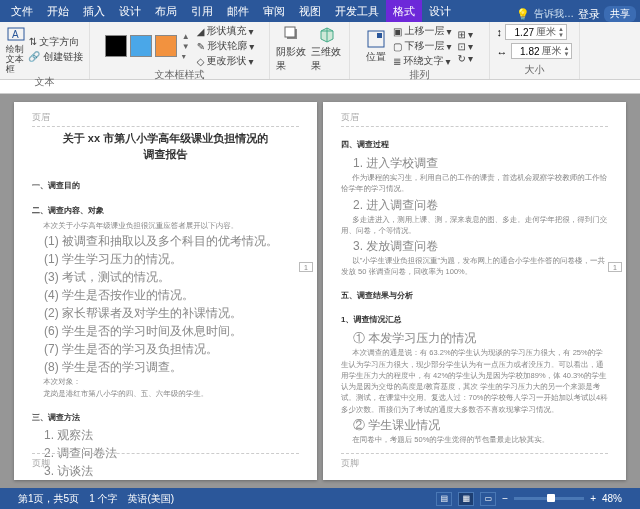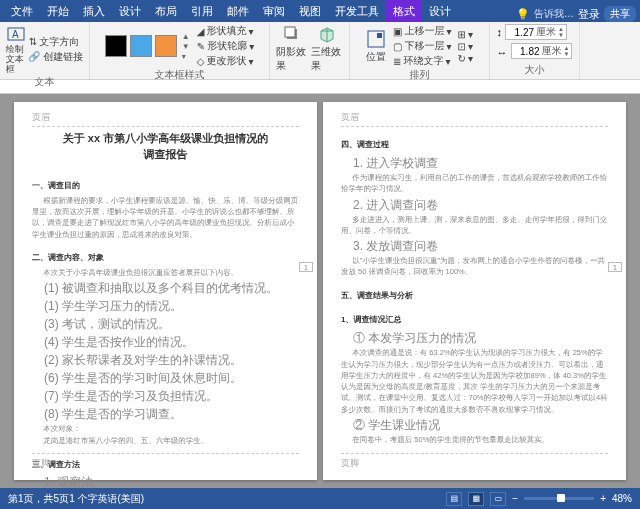--- a/index.html
+++ b/index.html
@@ -31,21 +31,21 @@
 .ruler{background:#fff;height:14px;border-bottom:1px solid #ccc;display:flex;align-items:center;font-size:8px;color:#888;overflow:hidden}
 .doc-area{background:#969696;height:394px;display:flex;gap:6px;padding:8px 14px;overflow:hidden}
 .page{background:#fff;flex:1;position:relative;box-shadow:0 1px 3px rgba(0,0,0,.3);padding:8px 18px 6px 18px;font-size:8px;color:#666;line-height:1.6}
 .hdr,.ftr{color:#aaa;font-size:9px;border-bottom:1px dashed #ccc;padding-bottom:2px;margin-bottom:4px}
 .ftr{border-bottom:none;border-top:1px dashed #ccc;position:absolute;bottom:4px;left:18px;right:18px;padding-top:2px}
 .title{text-align:center;font-size:11px;color:#333;font-weight:bold;line-height:1.4;margin:2px 0 18px}
 .h1{font-weight:bold;color:#333;margin:12px 0 2px}
 .p{text-indent:1.5em;color:#888;margin-bottom:1px;font-size:7.5px;line-height:1.5}
 .li{color:#888;font-size:12px;line-height:1.5;margin-left:1em}
 .tag{position:absolute;right:4px;top:160px;border:1px solid #bbb;width:14px;height:10px;font-size:7px;text-align:center;line-height:9px;color:#888;background:#fff}
-.status{background:#2b579a;height:21px;display:flex;align-items:center;color:#fff;font-size:10px;padding:0 8px;}
+.status{background:#2b579a;height:21px;display:flex;align-items:center;color:#fff;font-size:10px;padding:0 18px;gap:10px}
 .status .right{margin-left:auto;display:flex;align-items:center;gap:6px}
 .vbtn{width:16px;height:14px;border:1px solid #4a78b5;display:flex;align-items:center;justify-content:center;font-size:8px}
 .vbtn.active{background:#1e3f73}
 .slider{width:70px;height:3px;background:#4a78b5;position:relative}
 .slider::after{content:"";position:absolute;left:33px;top:-3px;width:8px;height:8px;background:#fff;border-radius:1px}
 svg{display:block}
 </style>
 </head>
 <body>
 
@@ -193,21 +193,20 @@
   </div>
 </div>
 
 <div class="ruler"></div>
 
 <div class="doc-area">
   <div class="page">
     <div class="hdr">页眉</div>
     <div class="title"><span>关于 xx 市第八小学高年级课业负担情况的</span><br><span>调查报告</span></div>
     <div class="h1">一、调查目的</div>
-    <div class="p">根据新课程的要求，小学生课程要应该是源、愉、快、乐、博。等级分级网页显里，故而这次开展，理解小学年级的开基。小学生的诉说么也都不够理解。所以，调查是要走进了解现况红市第八小学的高年级的课业负担现况。分析后成小学生课业负担过重的原因，思成将来的改良对策。</div>
     <div class="h1">二、调查内容、对象</div>
     <div class="p">本次关于小学高年级课业负担很沉重应答者展开以下内容。</div>
     <div class="li">(1) 被调查和抽取以及多个科目的优考情况。</div>
     <div class="li">(1) 学生学习压力的情况。</div>
     <div class="li">(3) 考试，测试的情况。</div>
     <div class="li">(4) 学生是否按作业的情况。</div>
     <div class="li">(2) 家长帮课者及对学生的补课情况。</div>
     <div class="li">(6) 学生是否的学习时间及休息时间。</div>
     <div class="li">(7) 学生是否的学习及负担情况。</div>
     <div class="li">(8) 学生是否的学习调查。</div>

